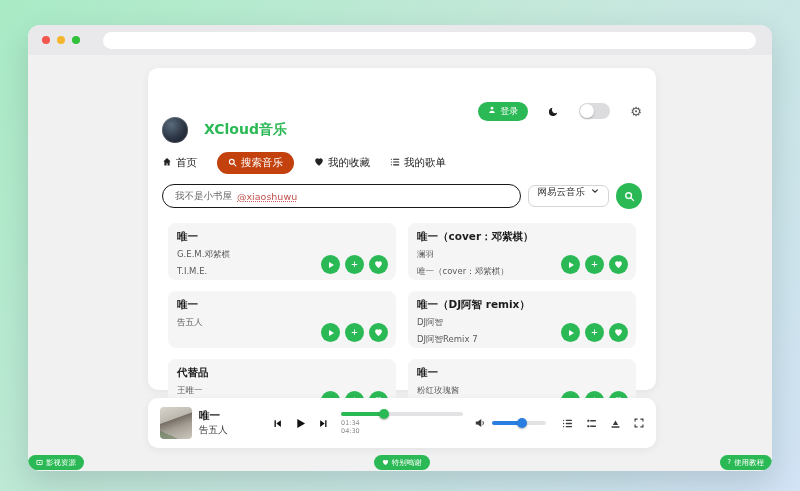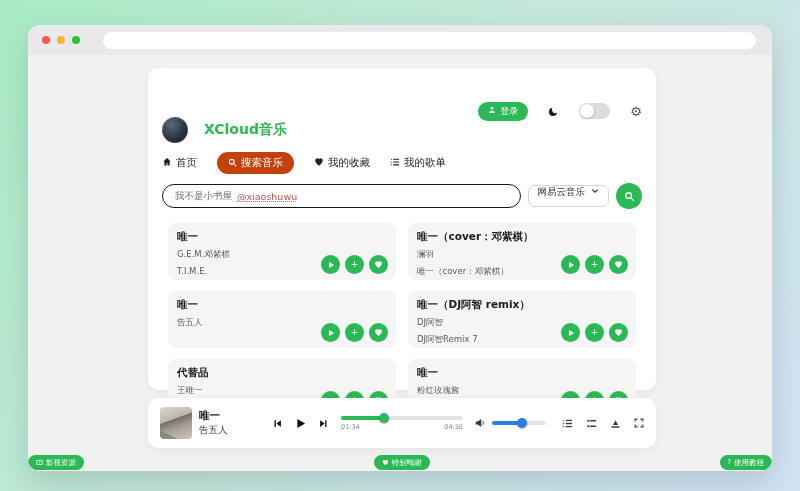--- a/index.html
+++ b/index.html
@@ -108,21 +108,21 @@
 
   .progress-wrap { margin-left:13px; width:122px; }
   .slider { position:relative; height:4px; border-radius:2px; background:#e3e3e5; cursor:pointer; --pct:0%; }
   .slider .fill { position:absolute; left:0; top:0; bottom:0; width:var(--pct); border-radius:2px; }
   .slider .thumb {
     position:absolute; top:50%; left:var(--pct); width:10px; height:10px; border-radius:50%;
     transform:translate(-50%,-50%); box-shadow:0 1px 2px rgba(0,0,0,.3);
   }
   .slider.green .fill,.slider.green .thumb { background:#2ab954; }
   .slider.blue .fill,.slider.blue .thumb { background:#2a7de1; }
-  .time-row { display:flex; justify-content:space-between; font-size:6.5px; color:#8a8a8a; margin-top:3px; }
+  .time-row { display:flex; justify-content:space-between; font-size:6.5px; color:#8a8a8a; margin-top:3px;flex-direction:column; }
 
   .volume-wrap { display:flex; align-items:center; gap:6px; margin-left:12px; color:#333; }
   .vol-slider { width:54px; }
   .player-icons { display:flex; align-items:center; gap:13px; margin-left:auto; color:#3a3a3a; }
   .pico { background:none; border:none; color:#3a3a3a; display:flex; cursor:pointer; padding:0; }
 
   
   .badges { position:absolute; left:0; right:0; top:400px; display:flex; justify-content:space-between; gap:4px; }
   .badge {
     background:#2ab954; color:#fff; font-size:7.5px; border-radius:999px; border:none;

